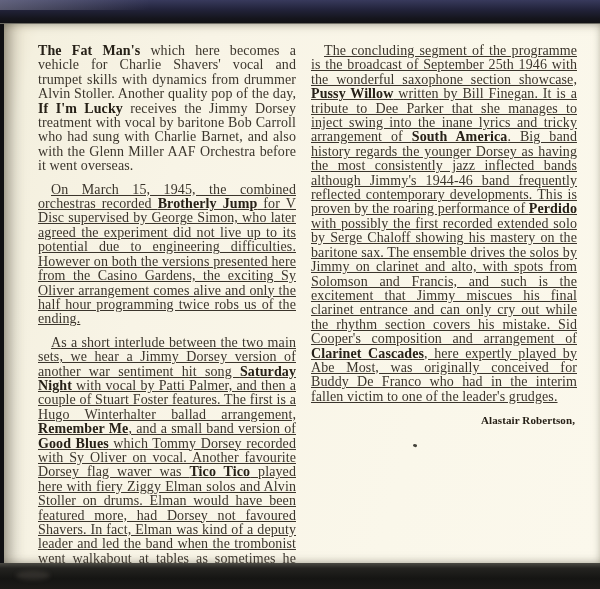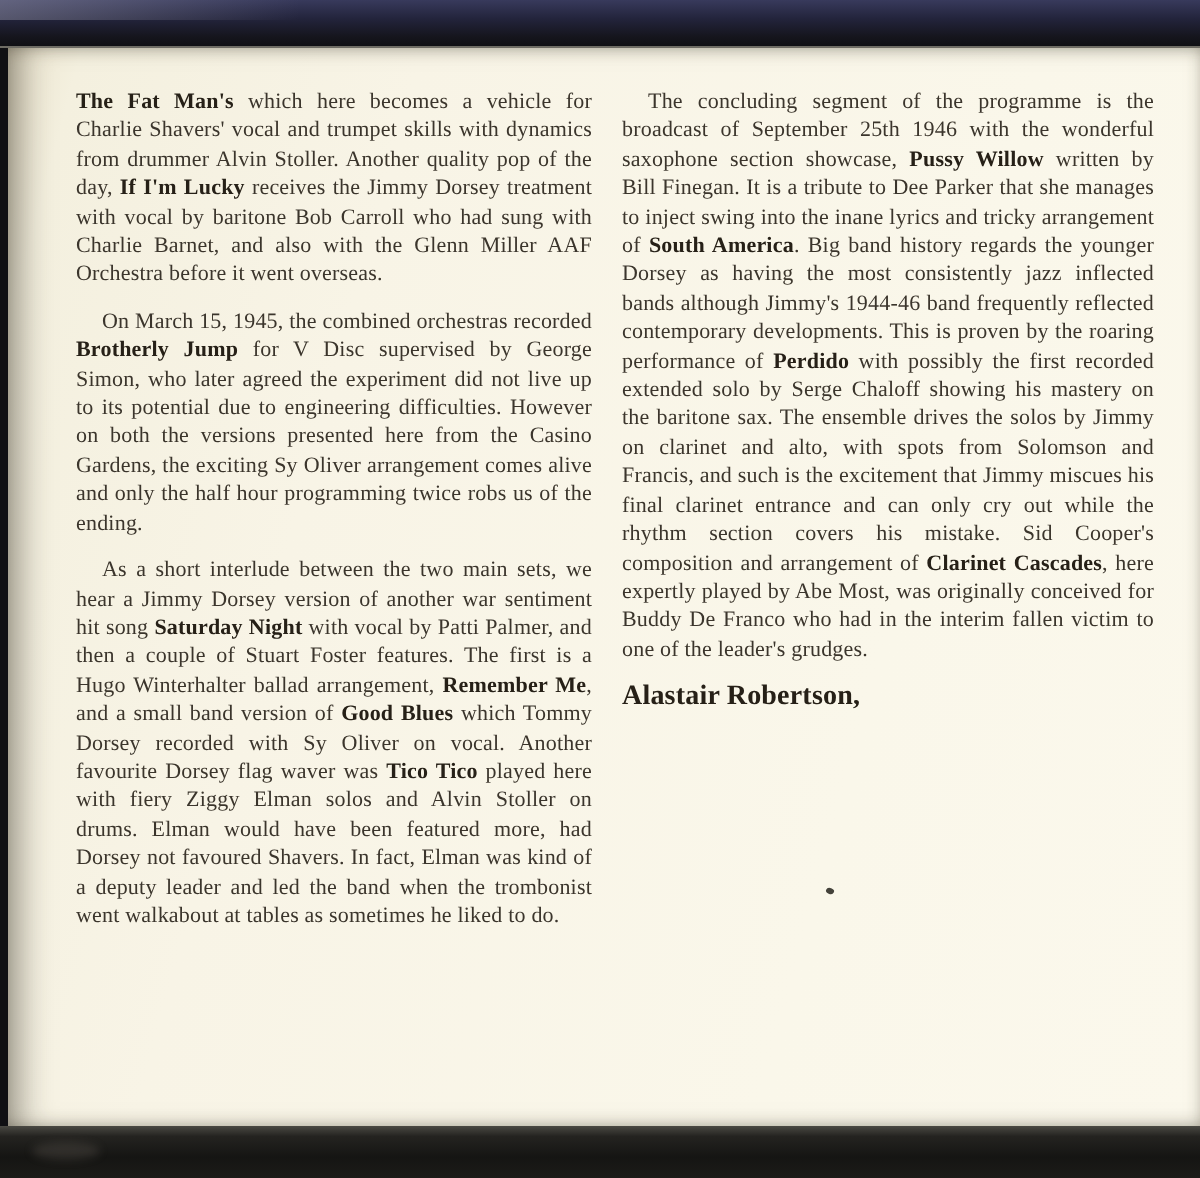--- a/index.html
+++ b/index.html
@@ -34,30 +34,30 @@
                inset 0 -6px 8px -6px rgba(60,55,40,.30);
   }
   .content {
     position:absolute; left:34px; top:20px; right:23px;
     display:flex; gap:15px;
   }
   .col-left  { width:258px; flex:0 0 auto; }
   .col-right { width:266px; flex:0 0 auto; }
   p.para {
     margin:0 0 9px 0;
-    font-size:11px; line-height:14.4px;
+    font-size:14px; line-height:14.4px;
     text-align:justify; color:#3b352c;
     letter-spacing:0.1px;
   }
-  p.para.indent { text-indent:13px; }
+  p.para.indent { text-indent:13px;text-decoration:underline; }
   .bold { font-weight:bold; color:#262017; }
   .signature {
     margin-top:8px; padding-right:2px;
-    font-weight:bold; color:#262017;
-    font-size:14px; line-height:15.5px;
+    text-align:right; font-weight:bold; color:#262017;
+    font-size:11px; line-height:15.5px;
     letter-spacing:0.1px;
   }
   .ink-speck {
     position:absolute; left:409px; top:420px;
     width:4px; height:3px; background:#44423a;
     border-radius:60% 40% 55% 45%; transform:rotate(24deg);
   }
 </style>
 </head>
 <body>

